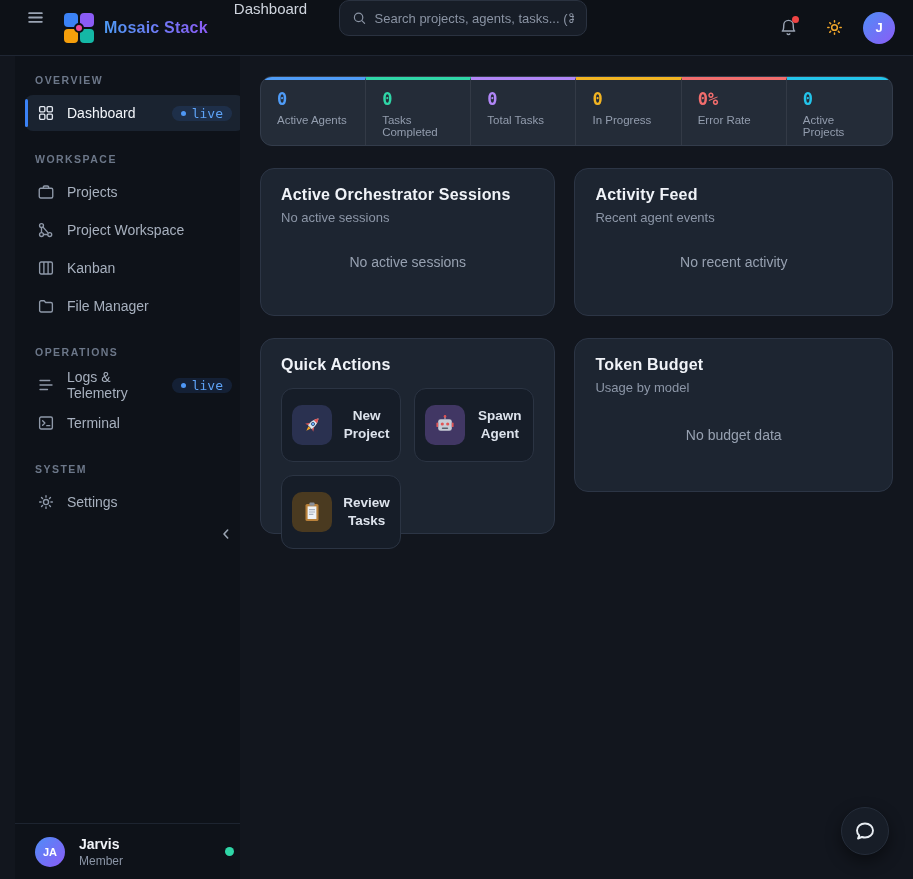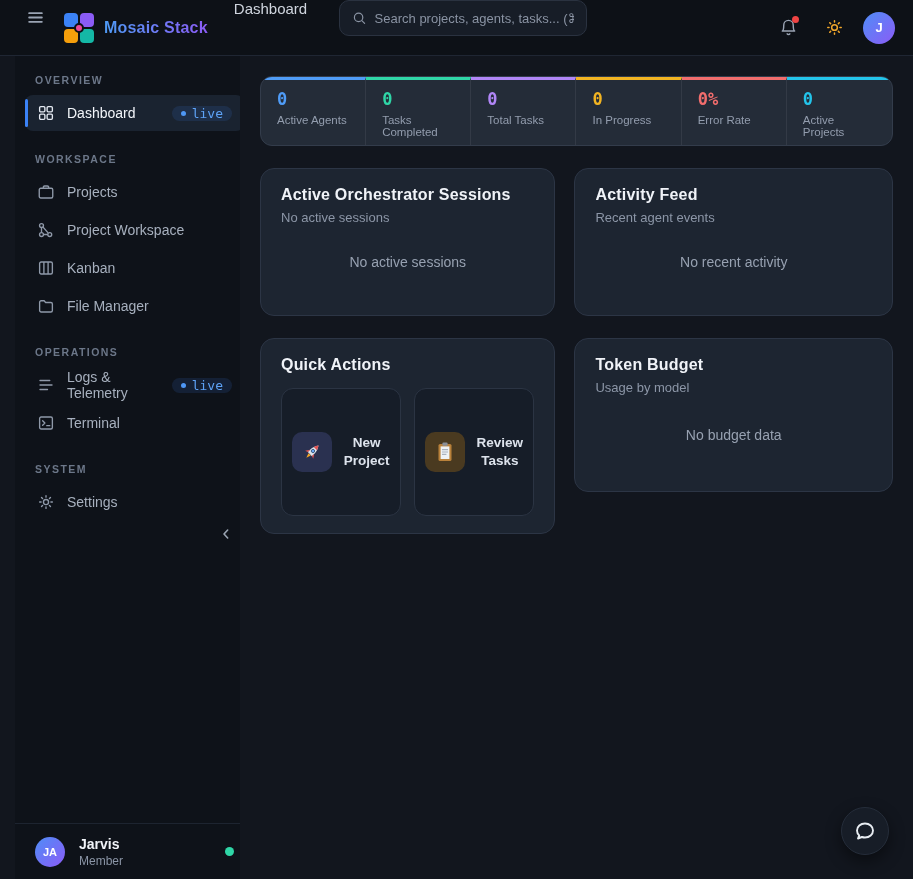--- a/index.html
+++ b/index.html
@@ -356,20 +356,35 @@
                   <path d="M12 2.8c1 1.4 1.75 2.9 2.3 4.5H9.7c.55-1.6 1.3-3.1 2.3-4.5Z" fill="#e25555"></path>
                   <circle cx="12" cy="10.6" r="1.7" fill="#69a6f7" stroke="#33506f" stroke-width=".8"></circle>
                   <path d="M9.1 11.8 6.3 16l2.8-1.1ZM14.9 11.8 17.7 16l-2.8-1.1Z" fill="#e25555"></path>
                   <path d="M10.4 15.4 12 20l1.6-4.6Z" fill="#f6a623"></path>
                 </g>
               </svg>
           </span>
           <span>New Project</span>
         </button>
 
+        <button class="qa-btn">
+          <span class="qa-icon bg-robot">
+            <svg width="24" height="24" viewBox="0 0 24 24">
+                <path d="M12 3.6v2.6" stroke="#9aa2ae" stroke-width="1.4"></path>
+                <circle cx="12" cy="3.4" r="1.3" fill="#e25555"></circle>
+                <rect x="5.2" y="6.2" width="13.6" height="11.6" rx="2.4" fill="#c7ccd6"></rect>
+                <rect x="3.4" y="9.5" width="1.8" height="4.6" rx=".9" fill="#e25555"></rect>
+                <rect x="18.8" y="9.5" width="1.8" height="4.6" rx=".9" fill="#e25555"></rect>
+                <circle cx="9.3" cy="11" r="1.6" fill="#e25555"></circle>
+                <circle cx="14.7" cy="11" r="1.6" fill="#e25555"></circle>
+                <rect x="8.8" y="14.4" width="6.4" height="1.7" rx=".8" fill="#5a6270"></rect>
+              </svg>
+          </span>
+          <span>Spawn Agent</span>
+        </button>
 
 
         <button class="qa-btn">
           <span class="qa-icon bg-clip">
             <svg width="24" height="24" viewBox="0 0 24 24">
                 <rect x="5.5" y="4" width="13" height="17" rx="1.6" fill="#b9813a"></rect>
                 <rect x="7.6" y="6.4" width="8.8" height="12.6" fill="#eef2f6"></rect>
                 <rect x="9.4" y="2.6" width="5.2" height="3.2" rx="1" fill="#8a8f98"></rect>
                 <path d="M9 9.6h6M9 12h6M9 14.4h4.4" stroke="#a9b2bf" stroke-width="1.1"></path>
               </svg>

